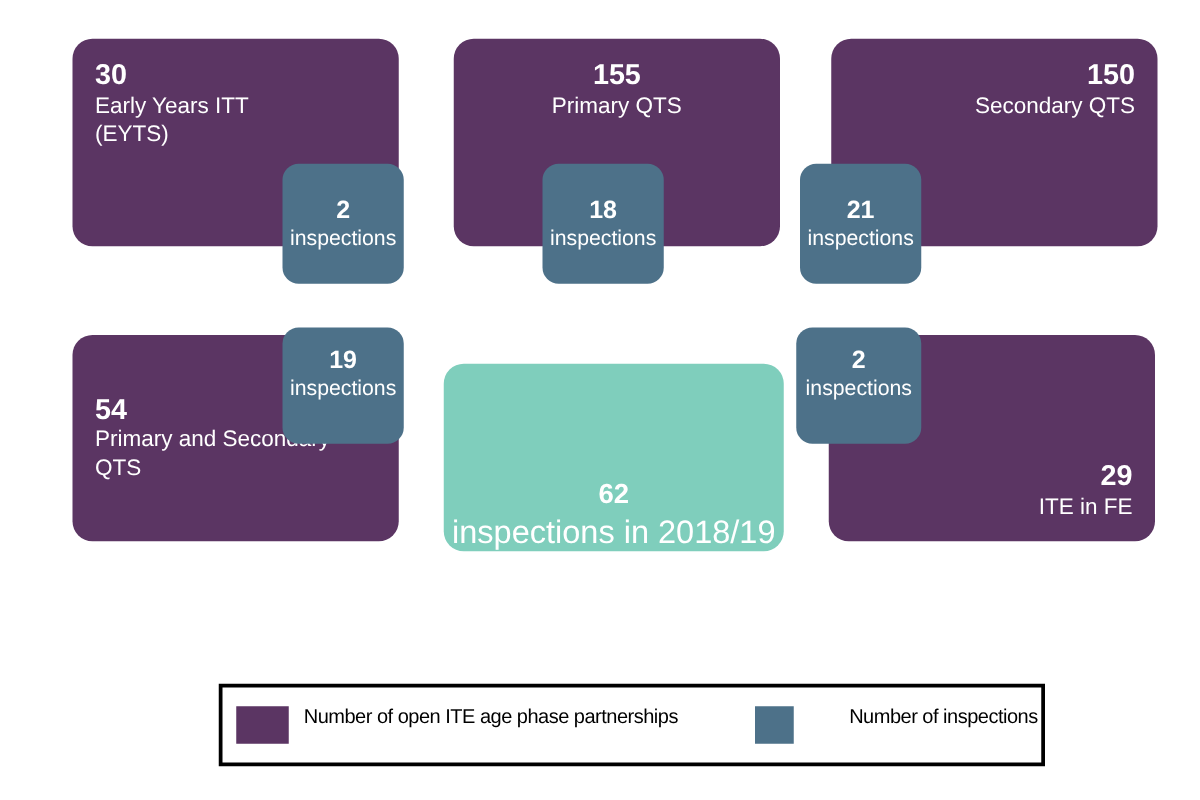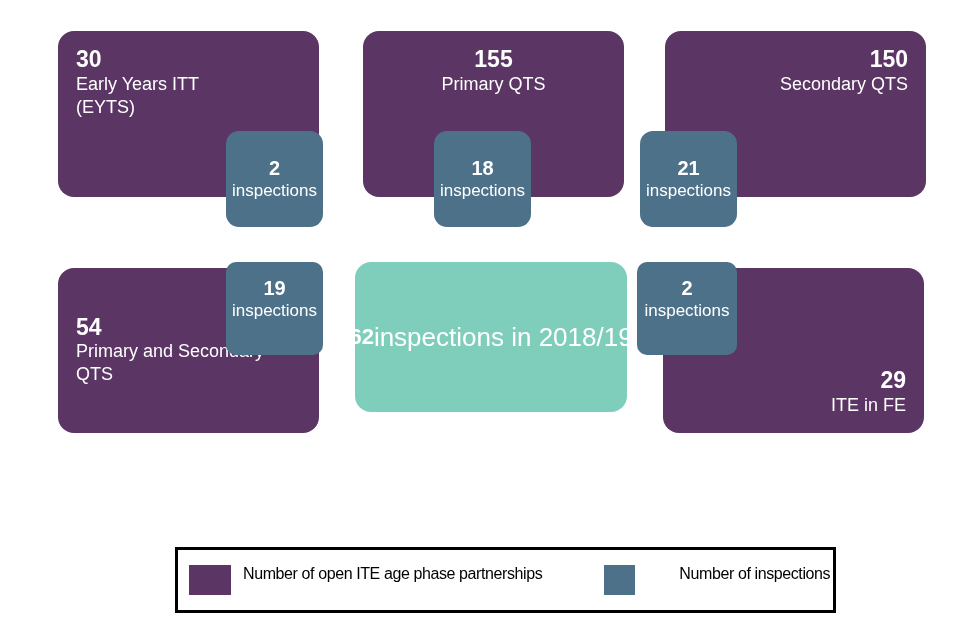--- a/index.html
+++ b/index.html
@@ -65,21 +65,21 @@
     border-radius: 13px;
     color: #ffffff;
     display: flex;
     flex-direction: column;
     align-items: center;
     justify-content: center;
     text-align: center;
     padding: 6px 6px;
     z-index: 5;
   }
-  .insp-box.anchor-top { justify-content: flex-start; padding-top: 14px; border-radius: 10px; }
+  .insp-box.anchor-top { justify-content: flex-start; padding-top: 14px; }
   .insp-value {
     font-size: 20px;
     font-weight: bold;
     line-height: 1.2;
     font-stretch: condensed;
   }
   .insp-label {
     font-size: 17px;
     font-weight: normal;
     line-height: 1.25;
@@ -88,25 +88,26 @@
   }
 
   
   .total-card {
     position: absolute;
     box-sizing: border-box;
     background: #7FCEBC;
     border-radius: 16px;
     color: #ffffff;
     display: flex;
-    flex-direction: row;
+    flex-direction: column;
     align-items: center;
-    justify-content: center;
+    justify-content: flex-end;
     text-align: center;
     z-index: 2;
+    margin-top: 29px;
   }
   .total-value {
     font-size: 22px;
     font-weight: bold;
     line-height: 1.2;
     font-stretch: condensed;
   }
   .total-label {
     font-size: 26px;
     font-weight: normal;

